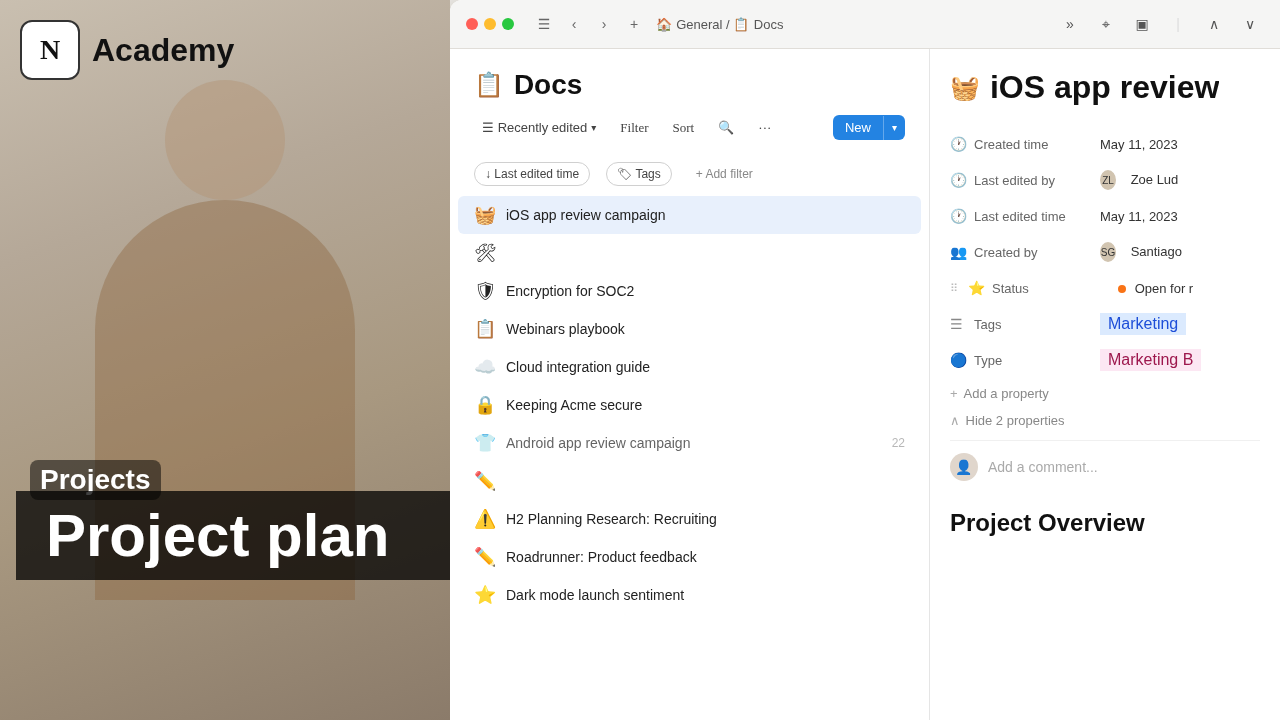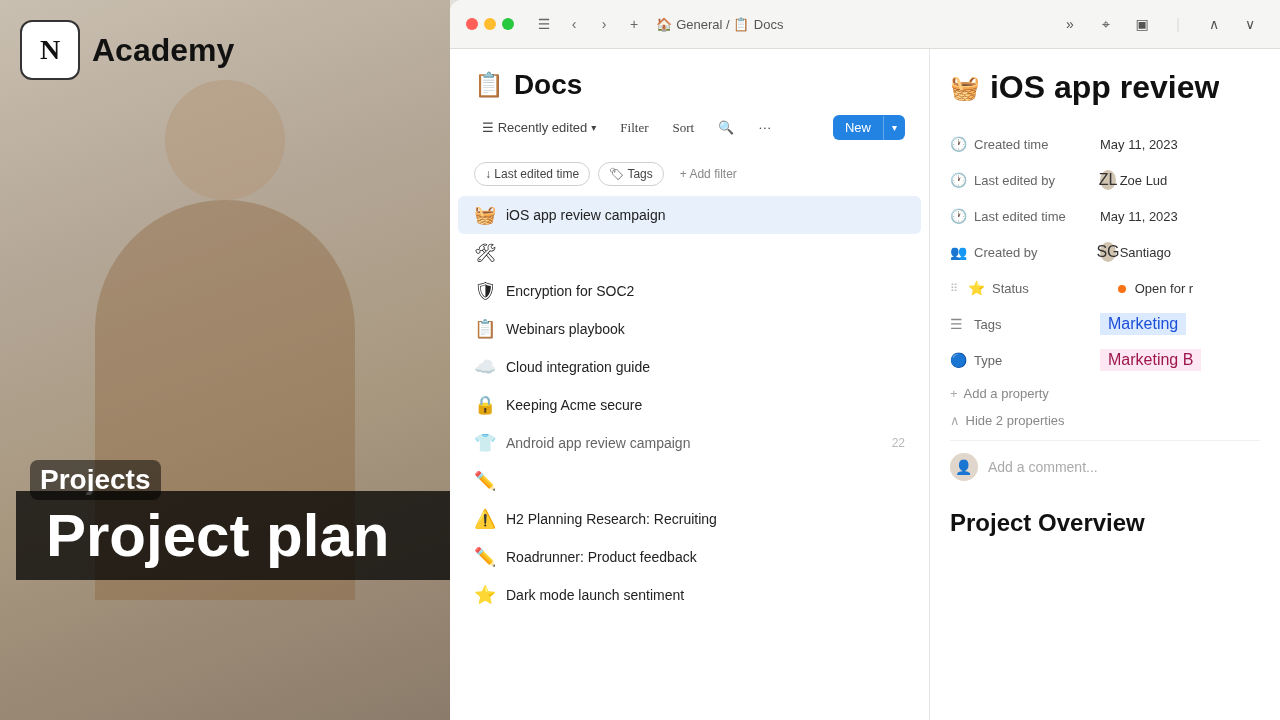--- a/index.html
+++ b/index.html
@@ -259,21 +259,21 @@
     }
     .new-btn-arrow {
       padding: 5px 8px;
       cursor: pointer;
       font-size: 10px;
     }
 
     .filter-row {
       display: flex;
       align-items: center;
-      gap: 8px;
+      gap: 16px;
       padding: 0 24px 10px;
     }
     .filter-chip {
       display: flex;
       align-items: center;
       gap: 4px;
       padding: 4px 10px;
       border: 1px solid #d0d0d0;
       border-radius: 20px;
       font-size: 12px;
@@ -449,22 +449,22 @@
 
     
     .person-avatar {
       width: 16px;
       height: 20px;
       border-radius: 50%;
       background: #d1c4b0;
       display: inline-flex;
       align-items: center;
       justify-content: center;
-      font-size: 16px;
-      margin-right: 0;
+      font-size: 10px;
+      margin-right: 11px;
     }
   </style>
 </head>
 <body>
 
 <div class="presenter-panel">
 
   <div class="presenter-photo">
 
     <div style="position:absolute;top:80px;left:50%;transform:translateX(-50%);width:120px;height:120px;border-radius:50%;background:rgba(180,150,120,0.5);"></div>

